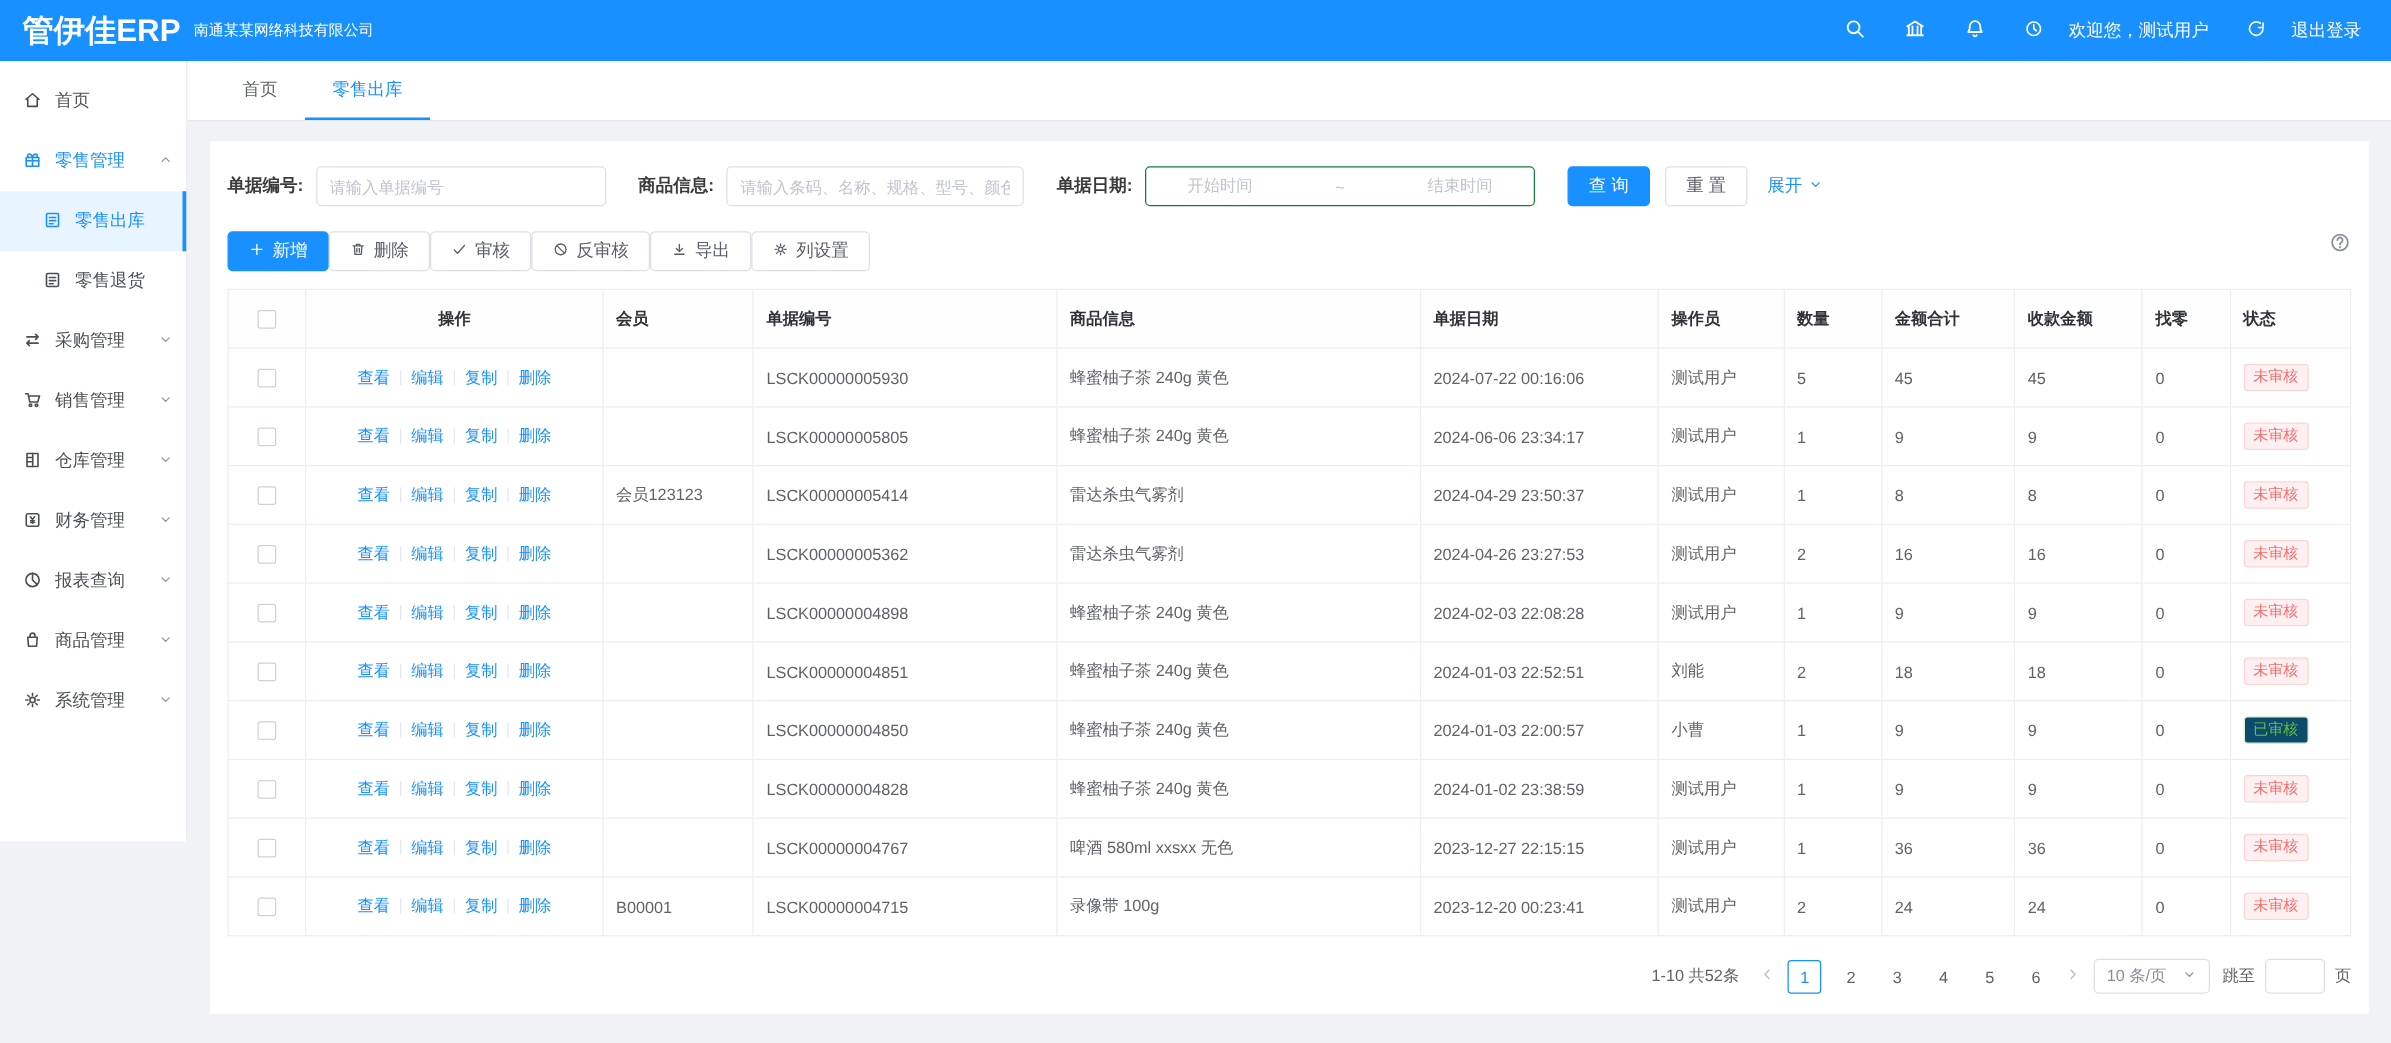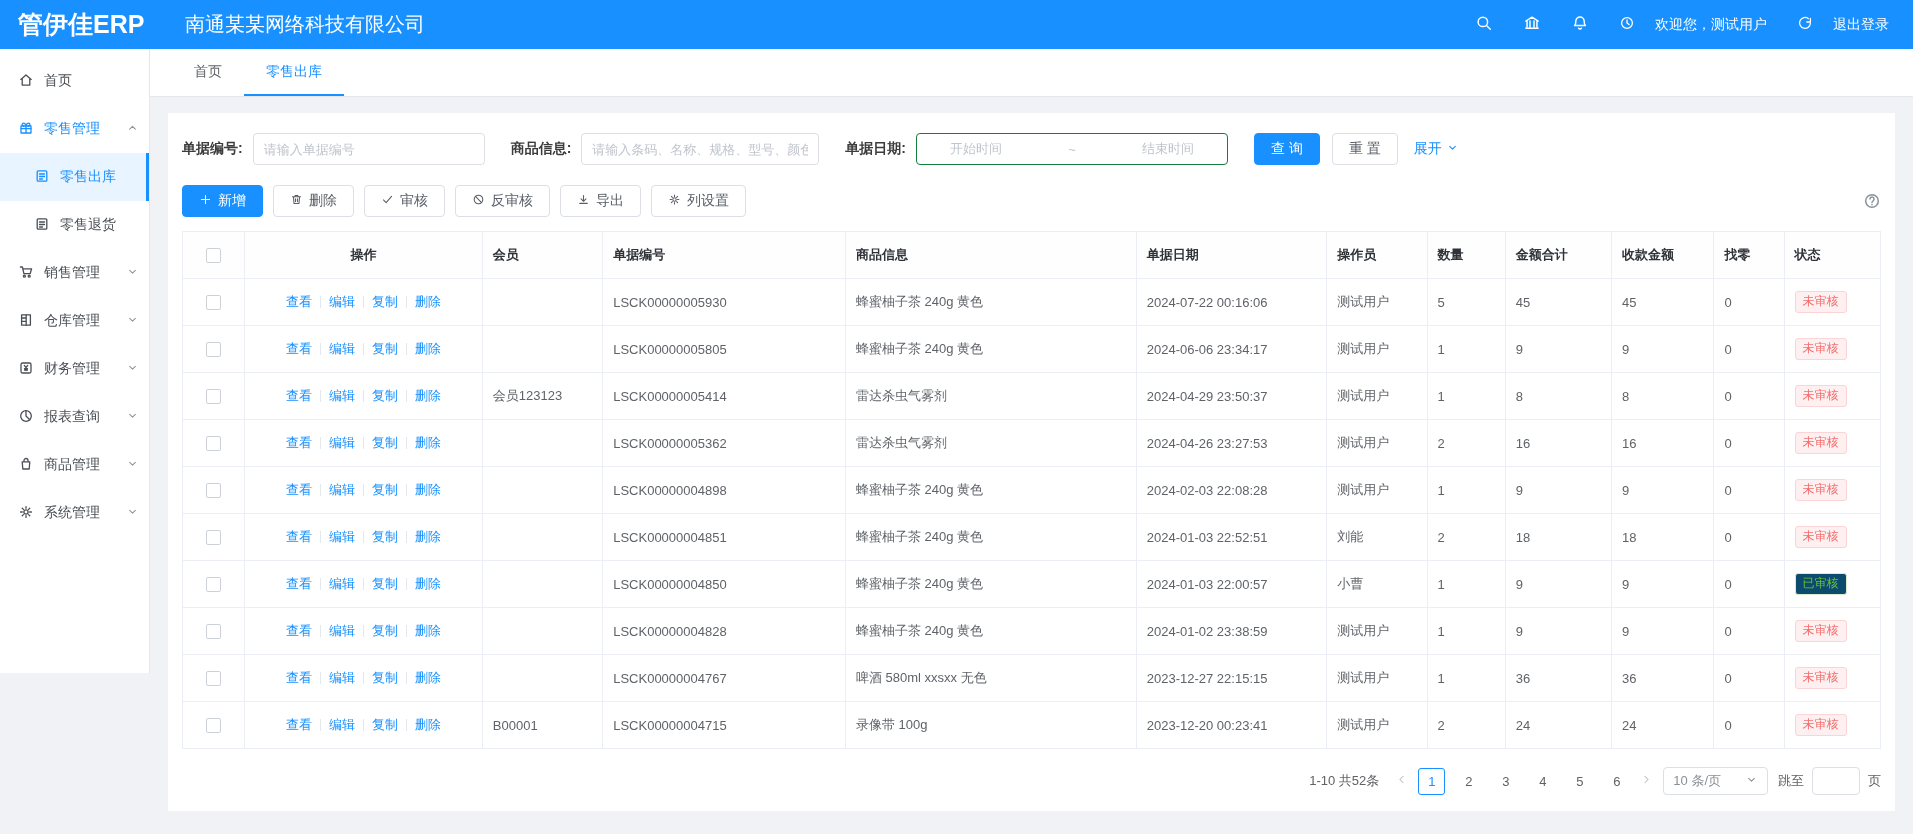--- a/index.html
+++ b/index.html
@@ -6,21 +6,21 @@
   html,body { width:1913px; height:834px; overflow:hidden;
     font-family:"Liberation Sans","DejaVu Sans",sans-serif; background:#f0f2f5; }
   .ic { width:16px; height:16px; fill:none; stroke:currentColor; stroke-width:1.3;
         stroke-linecap:round; stroke-linejoin:round; flex:none; }
   .ic.sm { width:13px; height:13px; }
   .ic.lg { width:18px; height:18px; }
 
   
   .topbar { height:49px; background:#1890ff; color:#fff; display:flex; align-items:center; }
   .logo { width:150px; padding-left:18px; font-size:25px; font-weight:bold; letter-spacing:0; white-space:nowrap; }
-  .company { font-size:20px; margin-left:35px; }
+  .company { font-size:12px; margin-left:5px; }
   .top-right { margin-left:auto; display:flex; align-items:center; gap:30px; padding-right:24px; font-size:14px; }
   .top-link { display:flex; align-items:center; gap:20px; cursor:pointer; }
 
   
   .layout { display:flex; height:624px;border-radius:14px; }
   .sidebar { width:150px; background:#fff; border-right:1px solid #e4e7ed; padding-top:8px; flex:none; }
   .side-item { height:48px; display:flex; align-items:center; gap:10px; padding:0 10px 0 18px;
                font-size:14px; color:#4a4f54; cursor:pointer; position:relative; }
   .side-item .caret { margin-left:auto; color:#909399; }
   .side-sub { padding-left:34px; }
@@ -47,21 +47,21 @@
   .daterange { width:312px; height:32px; border:1px solid #15803d; border-radius:4px; display:flex;
                align-items:center; justify-content:space-around; color:#c0c4cc; font-size:13px; }
   .btn { height:32px; padding:0 16px; border:1px solid #dcdfe6; border-radius:4px; background:#fff;
          color:#5a5e66; font-size:14px; display:inline-flex; align-items:center; gap:6px; cursor:pointer;
          font-family:inherit; white-space:nowrap; }
   .btn-primary { background:#1890ff; border-color:#1890ff; color:#fff; }
   .ml24 { margin-left:26px; } .ml12 { margin-left:12px; }
   .expand { margin-left:16px; color:#1890ff; display:flex; align-items:center; gap:4px; cursor:pointer; font-size:14px; }
 
   
-  .toolbar { display:flex; align-items:center; gap:10px; padding:4px 0 14px; }
+  .toolbar { display:flex; align-items:flex-start; padding:4px 0 14px; }
   .help { margin-left:auto; color:#8a9099; display:flex; align-items:center; cursor:pointer; }
 
   
   table { width:100%; border-collapse:collapse; table-layout:fixed; font-size:13px; color:#5f6368; }
   th, td { border:1px solid #ebeef5; height:47px; padding:0 10px; text-align:left; overflow:hidden;
            white-space:nowrap; text-overflow:ellipsis; }
   th { color:#2f3338; font-weight:bold; background:#fefefe; }
   th.c, td.c { text-align:center; }
   .cbx { display:inline-block; width:15px; height:15px; border:1px solid #cdd2d9; border-radius:2px;
          background:#fff; vertical-align:middle; cursor:pointer; }
@@ -74,21 +74,21 @@
 
   
   .pager { display:flex; align-items:center; justify-content:flex-end; gap:10px; padding-top:18px;
            font-size:13px; color:#606266; }
   .pg-total { margin-right:6px; }
   .pg-arrow { color:#b8bcc2; display:flex; align-items:center; cursor:pointer; }
   .pg-num { min-width:27px; height:27px; line-height:25px; text-align:center; border:1px solid transparent;
             border-radius:3px; cursor:pointer; }
   .pg-num.current { border-color:#1890ff; color:#1890ff; }
   .pg-size { height:28px; border:1px solid #dcdfe6; border-radius:4px; display:flex; align-items:center;
-             gap:24px; padding:5px 9px; color:#8a9099; cursor:pointer; }
+             gap:12px; padding:5px 9px; color:#8a9099; cursor:pointer; }
   .pg-jump { display:flex; align-items:center; gap:8px; }
   .pg-jump input { width:48px; height:28px; border:1px solid #dcdfe6; border-radius:4px; outline:none;
                    text-align:center; font-family:inherit; }
 </style>
 </head>
 <body>
 
 <div class="topbar">
   <div class="logo">管伊佳ERP</div>
   <div class="company">南通某某网络科技有限公司</div>
@@ -156,20 +156,29 @@
             <path d="M5.5 6h5M5.5 8.5h5M5.5 11h3"></path>
           </svg></span>
       <span>零售出库</span>
     </div>
     <div class="side-item side-sub">
       <span><svg class="ic" viewBox="0 0 16 16">
             <rect x="3.2" y="2.8" width="9.6" height="10.4" rx="1"></rect>
             <path d="M5.5 6h5M5.5 8.5h5M5.5 11h3"></path>
           </svg></span>
       <span>零售退货</span>
+    </div>
+    <div class="side-item">
+      <span><svg class="ic" viewBox="0 0 16 16">
+            <path d="M3.5 5.5h9M10.5 3.5l2 2-2 2M12.5 10.5h-9M5.5 8.5l-2 2 2 2"></path>
+          </svg></span>
+      <span>采购管理</span>
+      <span class="caret"><svg class="ic sm" viewBox="0 0 16 16">
+            <path d="M4.5 6.5L8 10l3.5-3.5"></path>
+          </svg></span>
     </div>
     <div class="side-item">
       <span><svg class="ic" viewBox="0 0 16 16">
             <path d="M2.4 3h2l1.5 6.6h6.3l1.4-4.8H5"></path>
             <circle cx="6.4" cy="12.2" r="1"></circle>
             <circle cx="11.2" cy="12.2" r="1"></circle>
           </svg></span>
       <span>销售管理</span>
       <span class="caret"><svg class="ic sm" viewBox="0 0 16 16">
             <path d="M4.5 6.5L8 10l3.5-3.5"></path>

